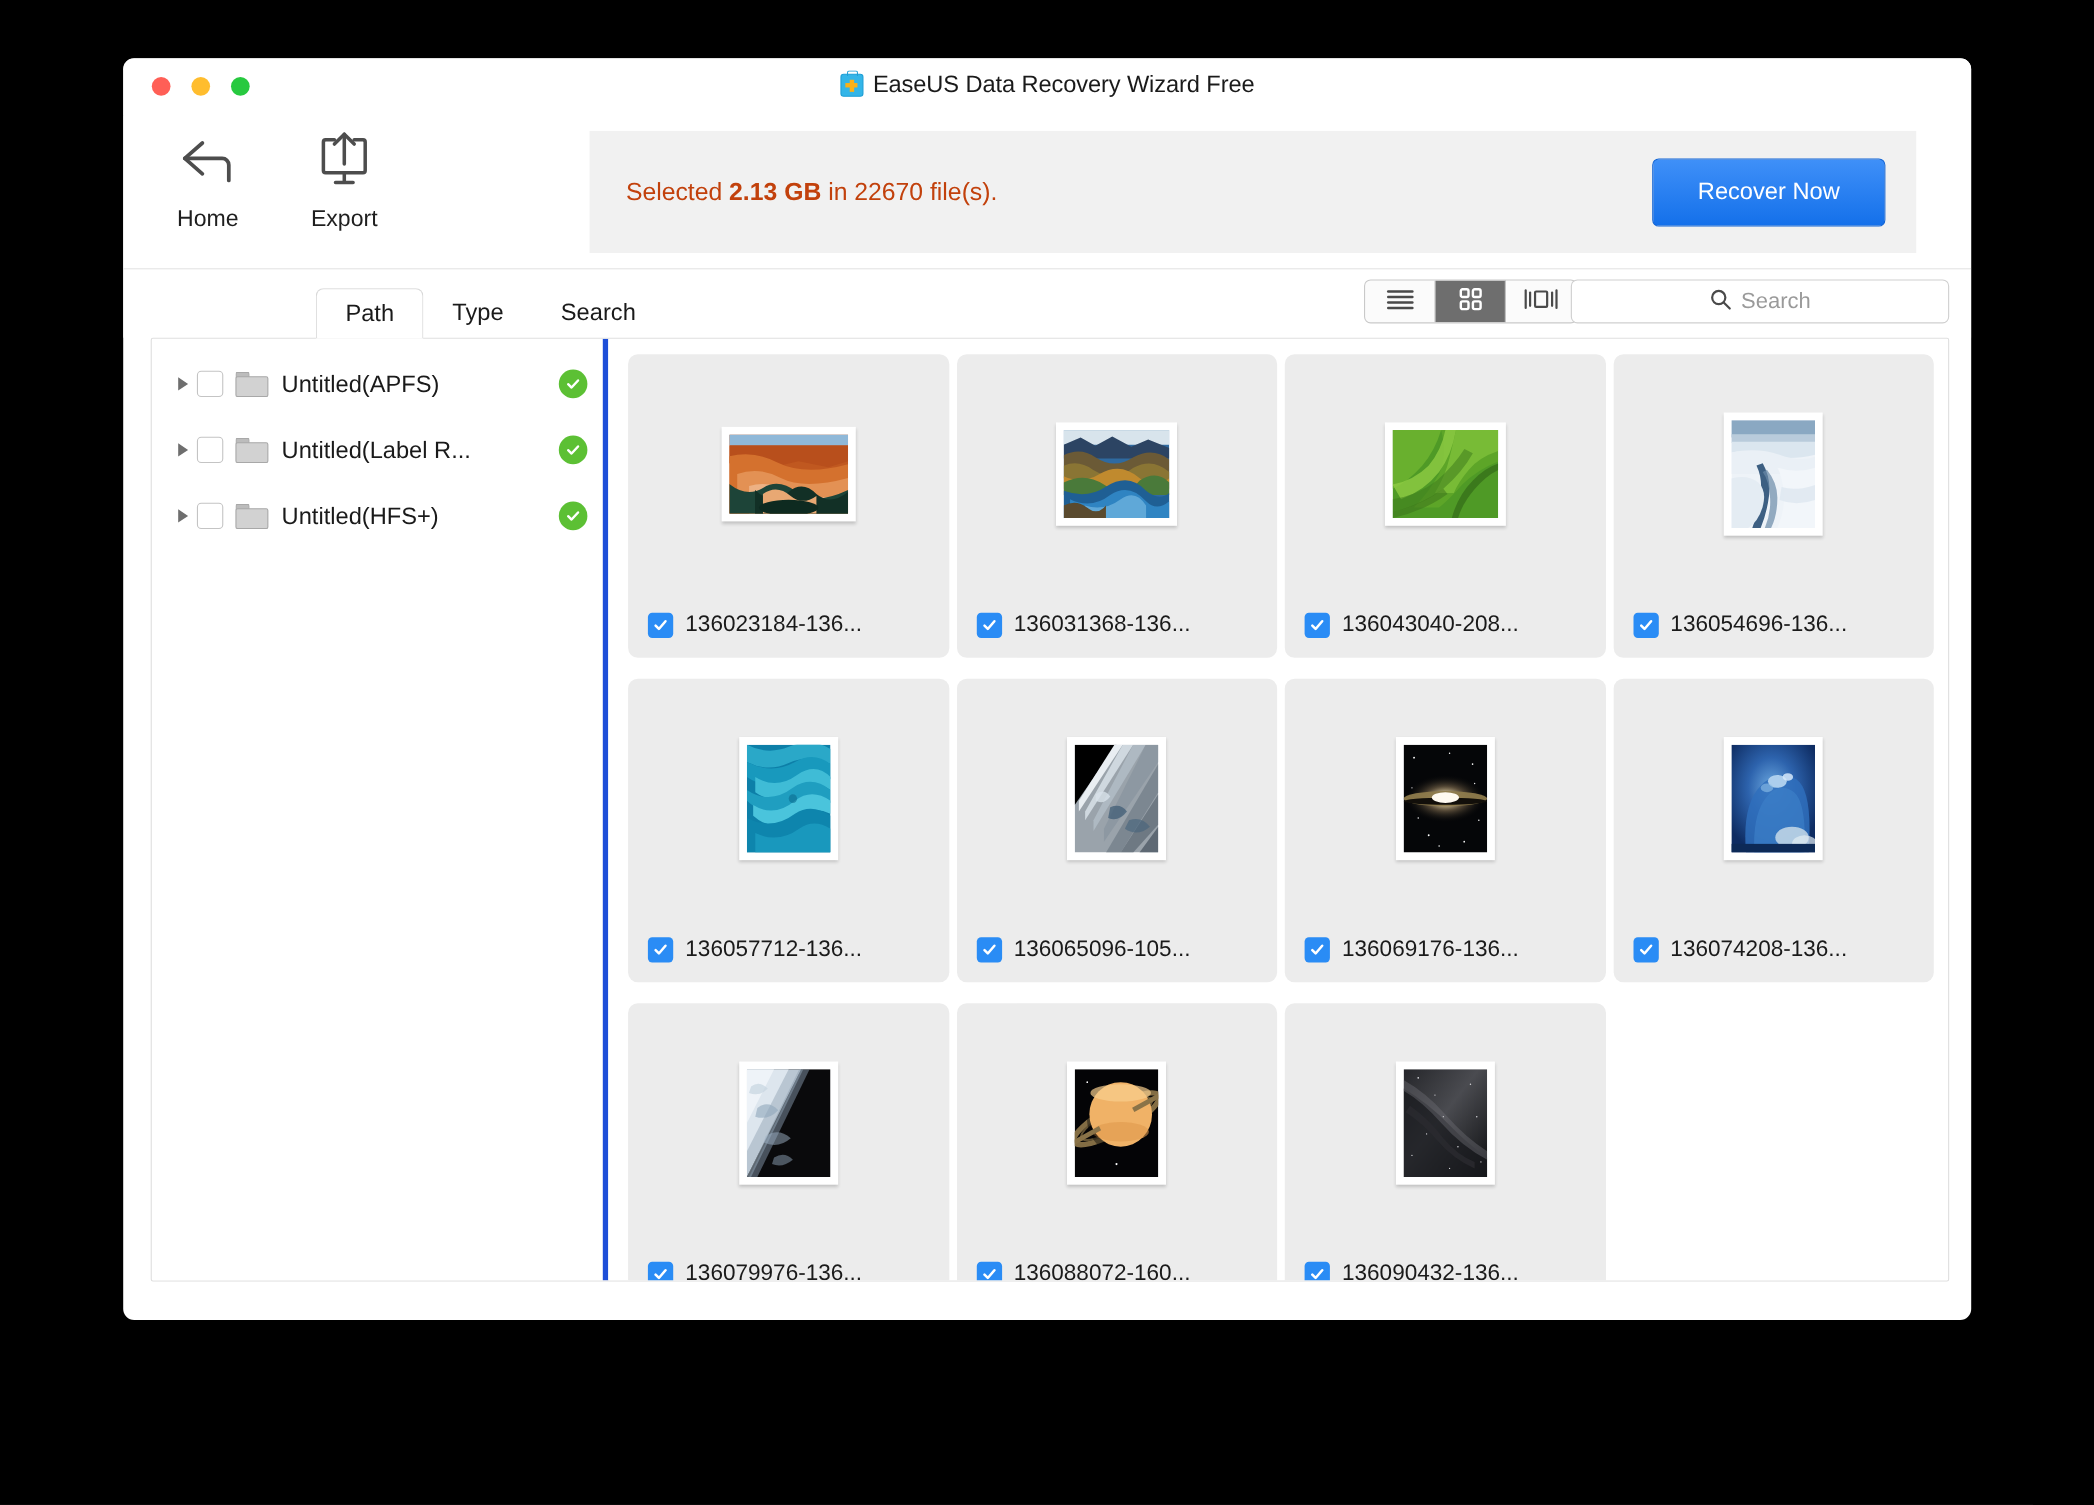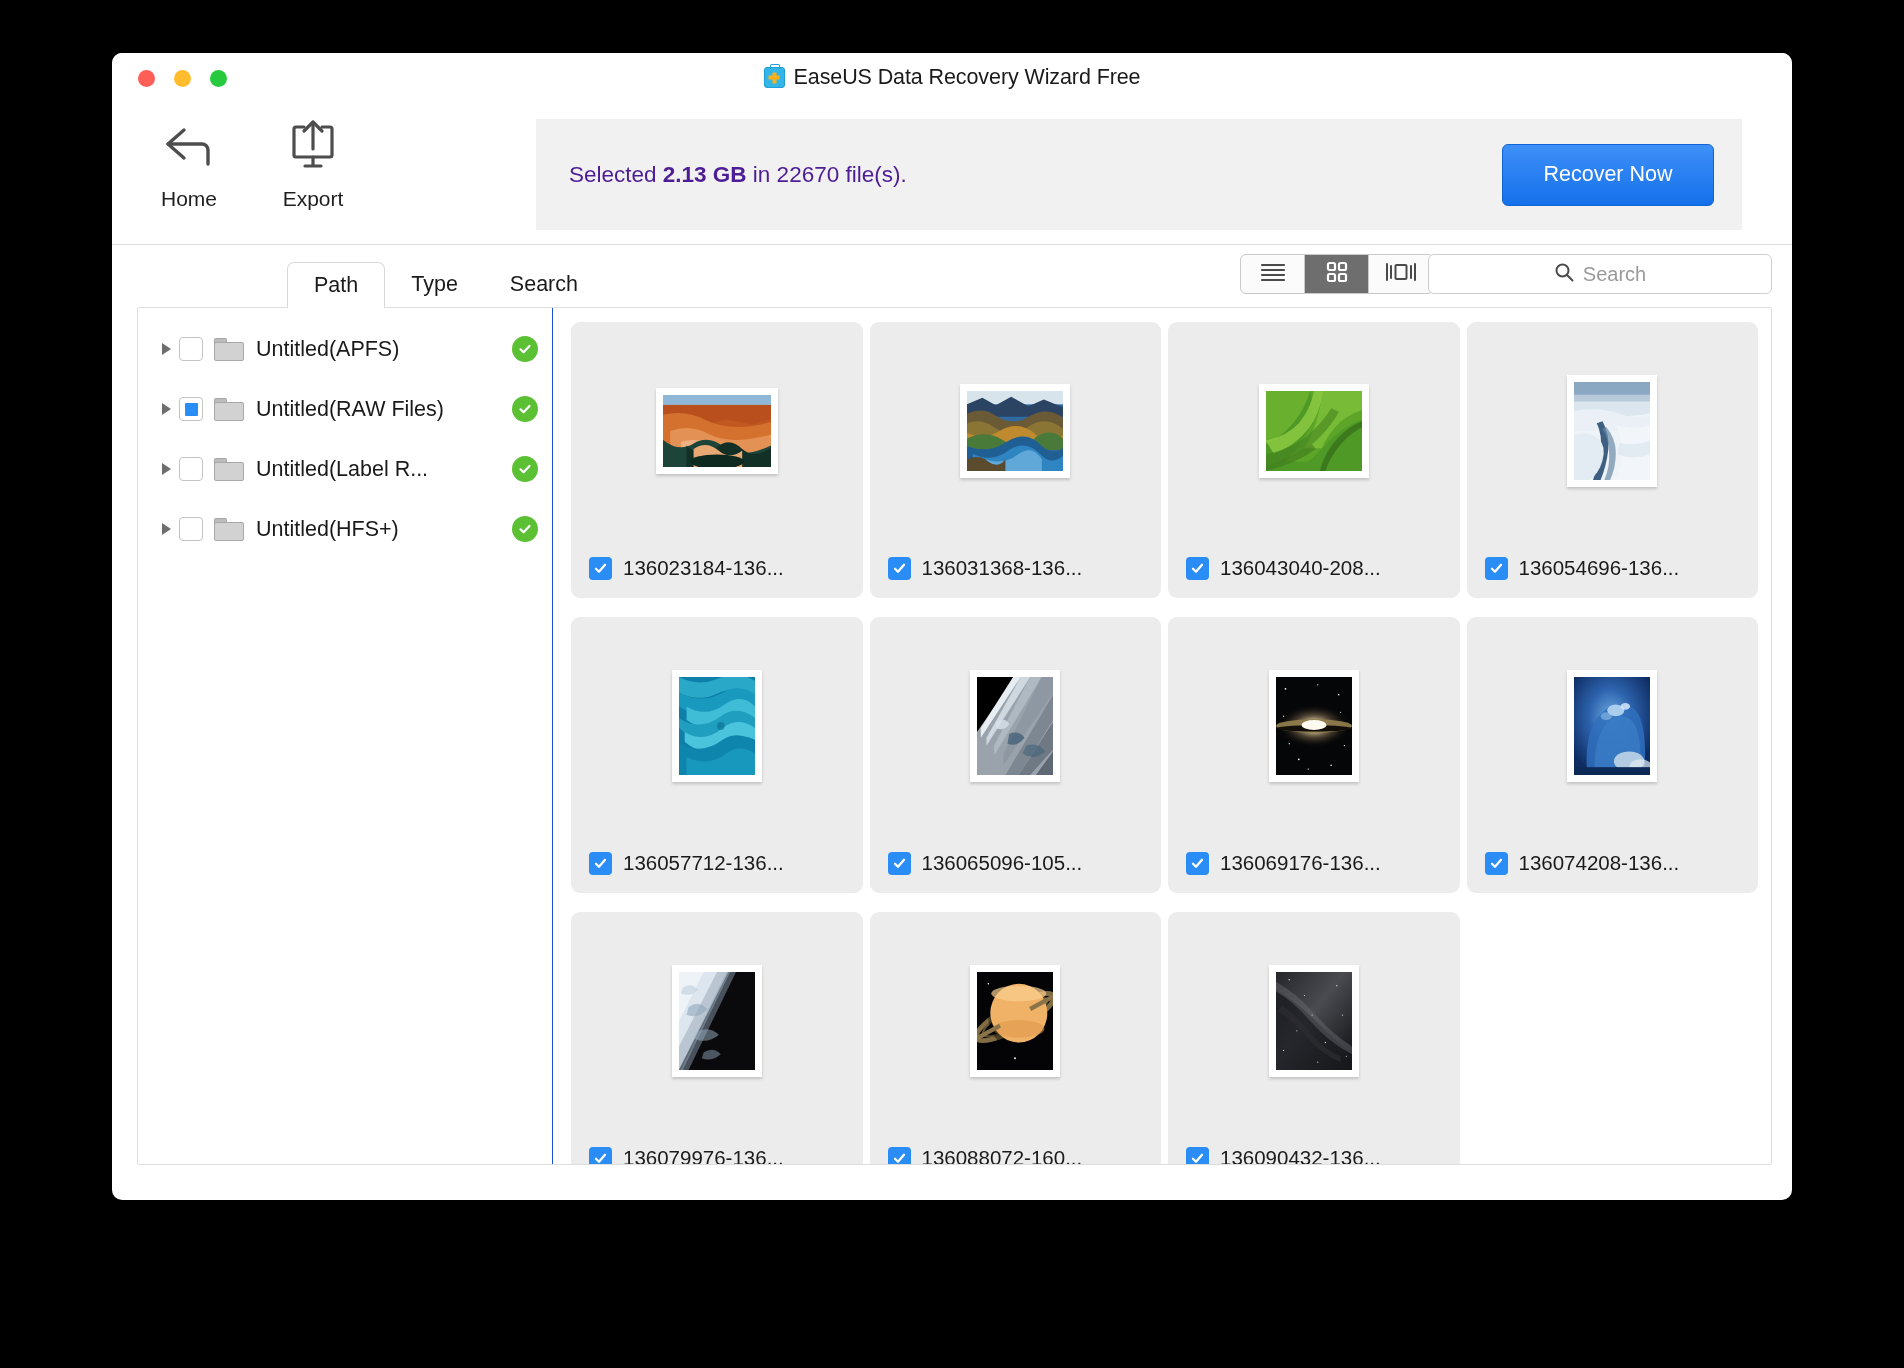--- a/index.html
+++ b/index.html
@@ -90,21 +90,21 @@
   .tool-label { font-size: 21px; color: #1f1f1f; }
 
   #banner {
     position: absolute;
     left: 424px; top: 14px;
     width: 1206px; height: 111px;
     background: #f1f1f1;
     display: flex; align-items: center; justify-content: space-between;
     padding: 0 28px 0 33px;
   }
-  #banner-text { font-size: 22.5px; color: #4c1d95; }
+  #banner-text { font-size: 22.5px; color: #c2410c; }
   #banner-text b { font-weight: bold; }
   #recover-btn {
     width: 212px; height: 62px;
     border-radius: 6px;
     background: linear-gradient(#3f90f8, #1470ea);
     border: 1px solid #1164d6;
     color: #ffffff;
     font-size: 21.5px;
     display: flex; align-items: center; justify-content: center;
     cursor: default;
@@ -178,21 +178,21 @@
     border: 1px solid #dedede;
     border-radius: 2px;
     display: flex;
     background: #ffffff;
     overflow: hidden;
   }
 
   
   #sidebar {
     width: 415px;
-    border-right: 1px solid #1d4ed8;
+    border-right: 5px solid #1d4ed8;
     padding-top: 11px;
     background: #ffffff;
     flex: none;
   }
   .tree-row {
     height: 60px;
     display: flex; align-items: center;
     padding: 0 14px 0 15px;
     gap: 0;
     cursor: default;
@@ -434,36 +434,20 @@
             <span class="fbody"></span>
           </span>
         <span class="tree-label">Untitled(APFS)</span>
         <span class="green-check">
           <svg width="16" height="16" viewBox="0 0 16 16">
               <path d="M3.5 8.3 L6.6 11.3 L12.5 4.9" fill="none" stroke="#ffffff" stroke-width="2.2" stroke-linecap="round" stroke-linejoin="round"></path>
             </svg>
         </span>
       </div>
 
-      <div class="tree-row">
-        <span class="twisty">
-            <i></i>
-          </span>
-        <span class="tree-check partial"></span>
-        <span class="folder-icon">
-            <span class="ftab"></span>
-            <span class="fbody"></span>
-          </span>
-        <span class="tree-label">Untitled(RAW Files)</span>
-        <span class="green-check">
-          <svg width="16" height="16" viewBox="0 0 16 16">
-              <path d="M3.5 8.3 L6.6 11.3 L12.5 4.9" fill="none" stroke="#ffffff" stroke-width="2.2" stroke-linecap="round" stroke-linejoin="round"></path>
-            </svg>
-        </span>
-      </div>
 
       <div class="tree-row">
         <span class="twisty">
             <i></i>
           </span>
         <span class="tree-check"></span>
         <span class="folder-icon">
             <span class="ftab"></span>
             <span class="fbody"></span>
           </span>

